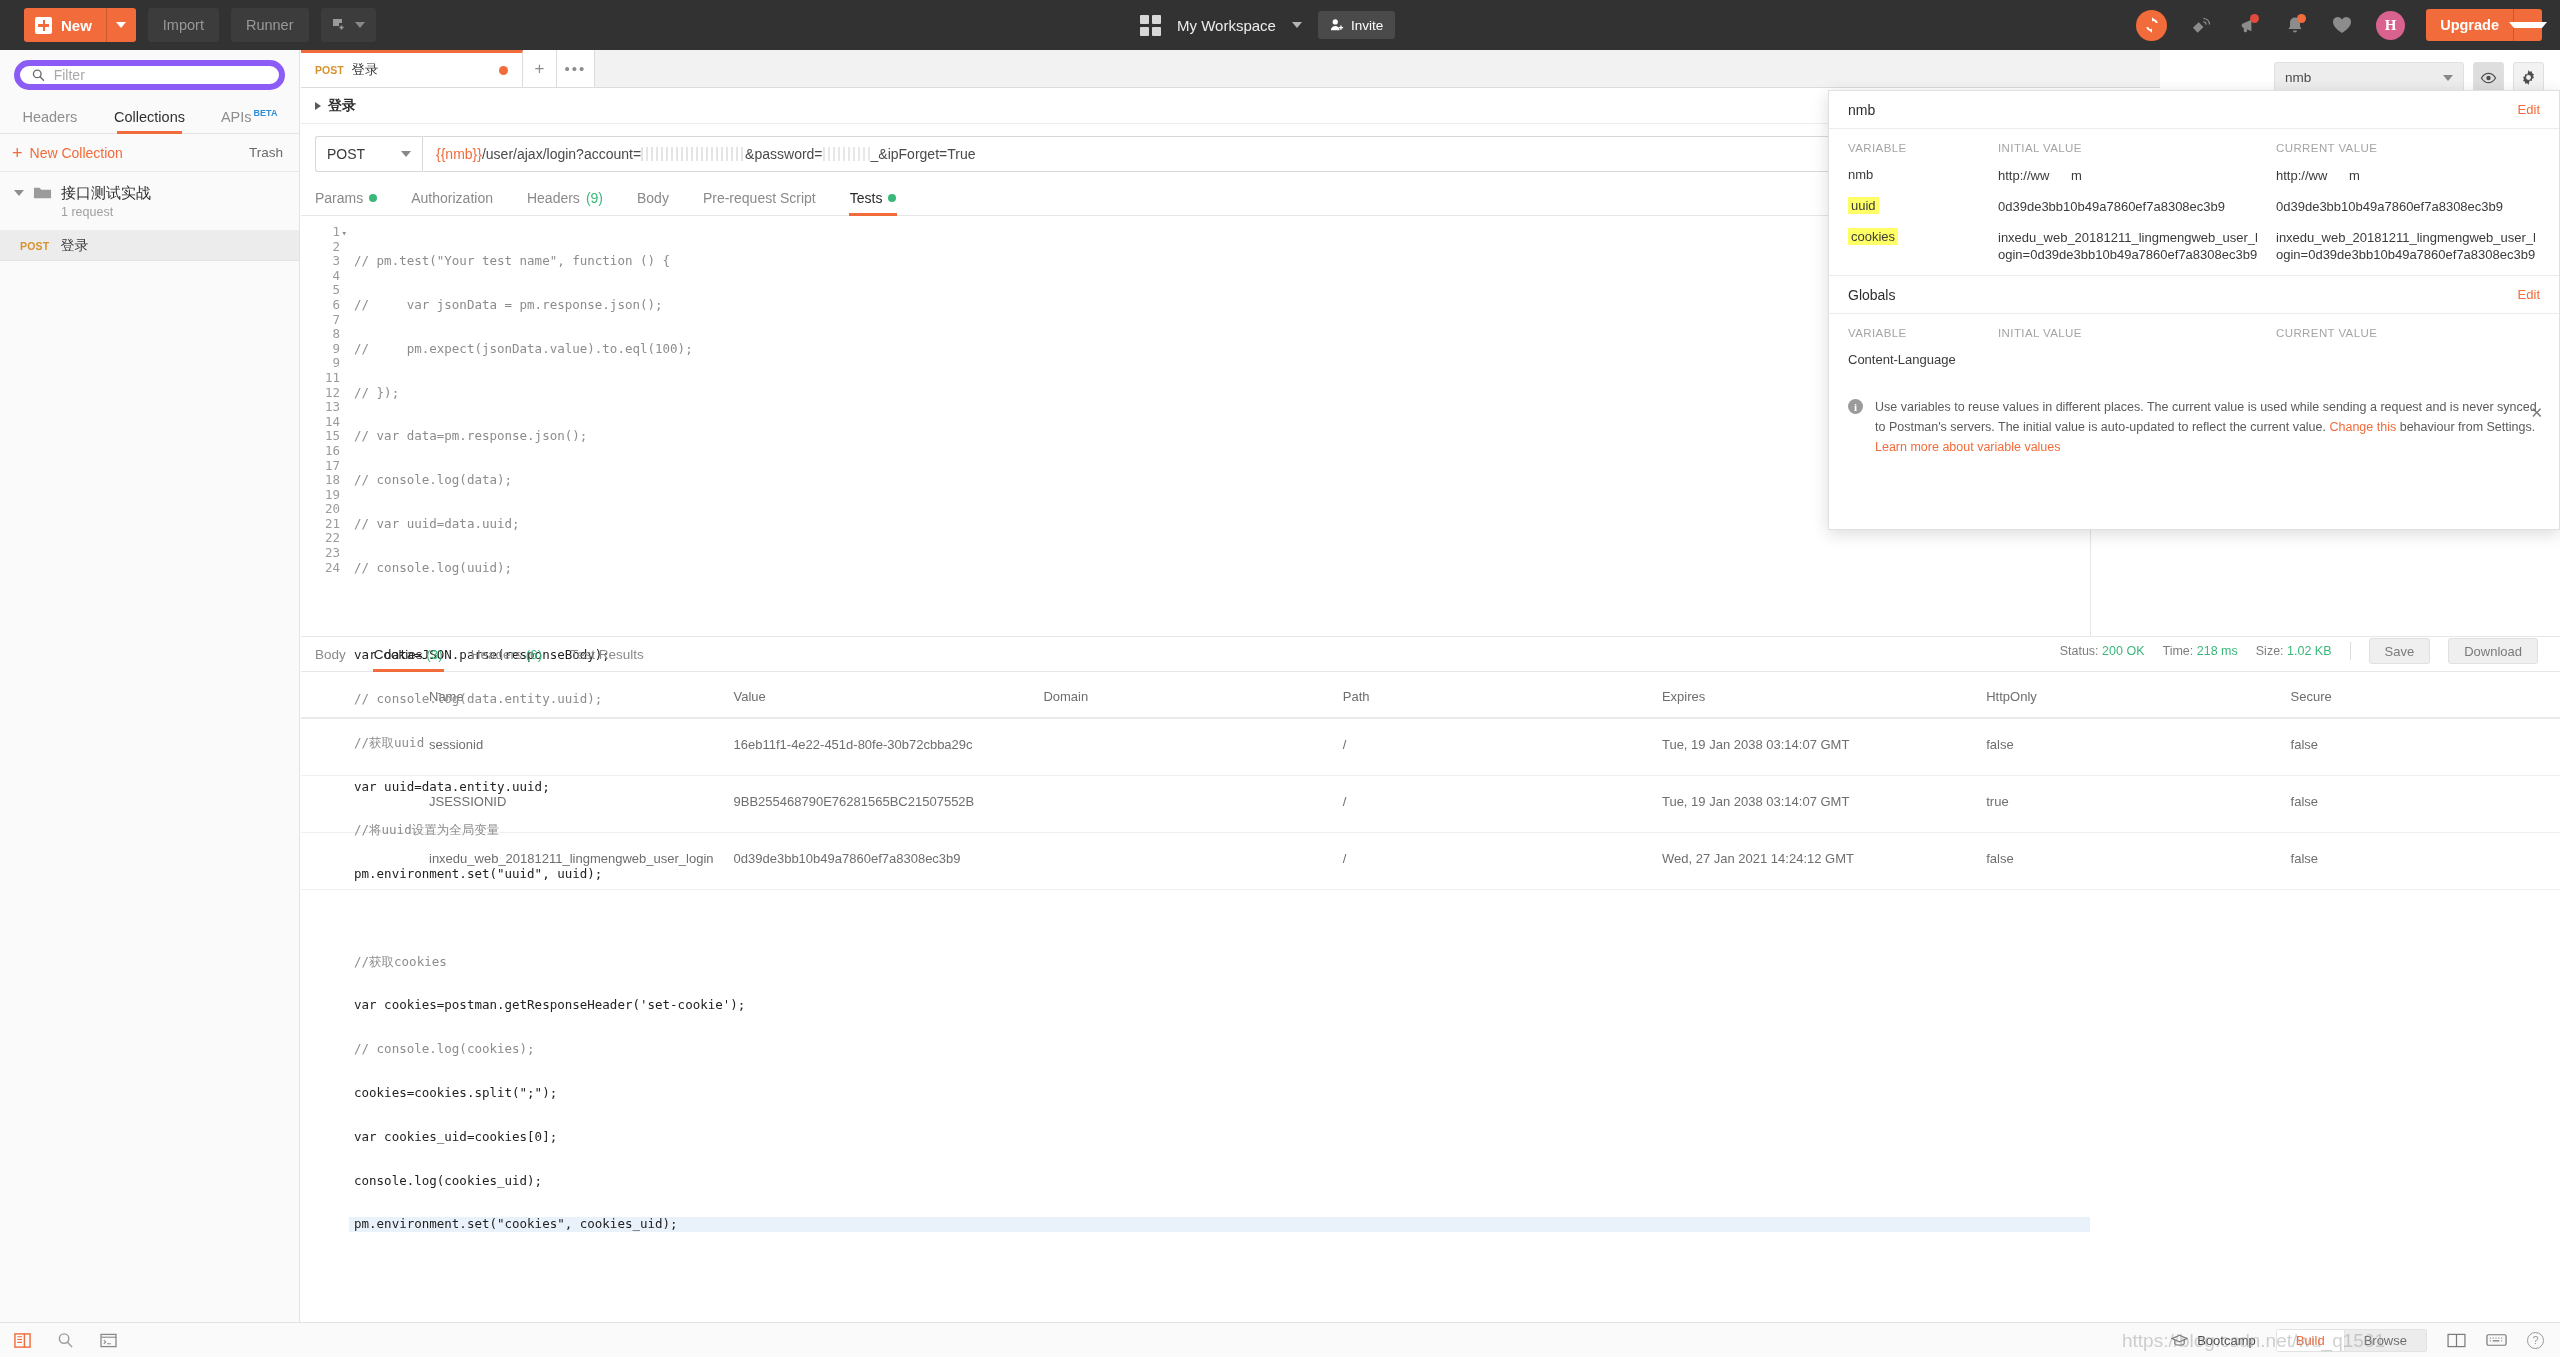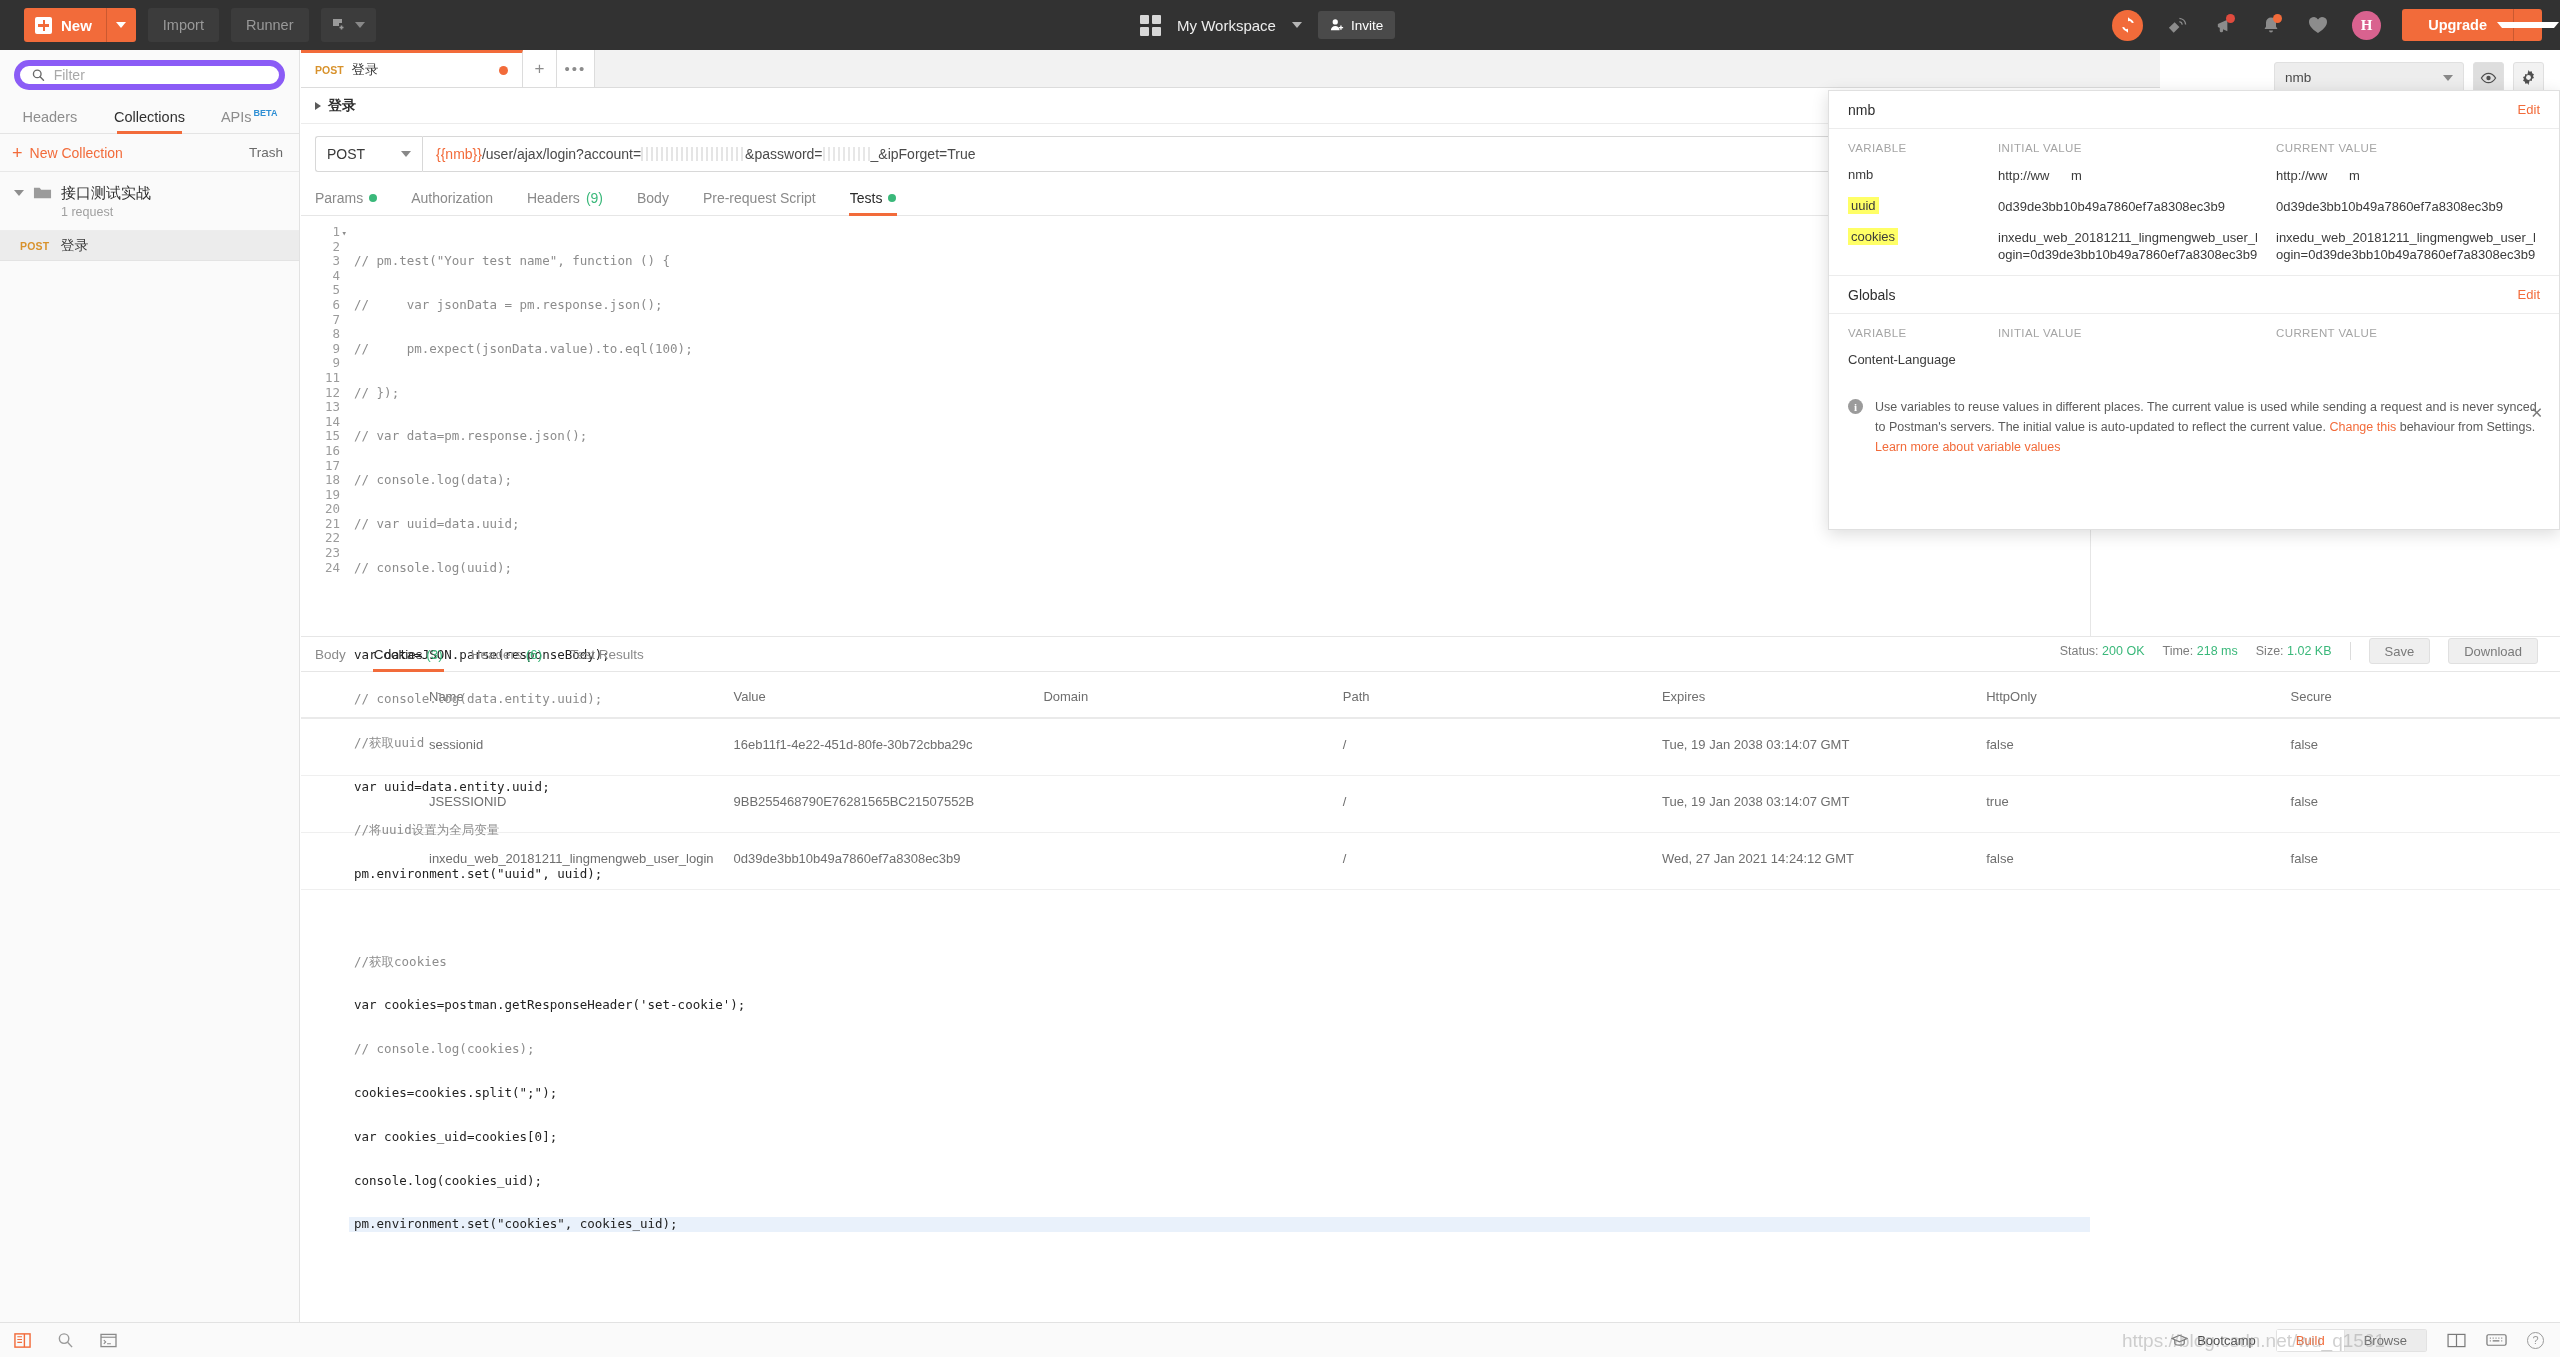--- a/index.html
+++ b/index.html
@@ -64,21 +64,21 @@
     display: flex; align-items: center; justify-content: center;
   }
   .icon-g { position: relative; width: 26px; height: 26px; display: flex; align-items: center; justify-content: center; }
   .badge-dot { position: absolute; width: 9px; height: 9px; border-radius: 50%; top: 2px; right: 2px; }
   .avatar-h {
     width: 29px; height: 29px; border-radius: 50%; background: #d9628f;
     display: flex; align-items: center; justify-content: center;
     color: #fff; font-size: 15px; font-weight: bold; font-family: "Liberation Serif", serif;
   }
   .btn-upgrade { display: flex; align-items: center; height: 32px; background: #f26b3a; border-radius: 3px; }
-  .btn-upgrade span { color: #fff; font-size: 14.5px; font-weight: bold; padding: 0 26px; }
+  .btn-upgrade span { color: #fff; font-size: 14.5px; font-weight: bold; padding: 0 14px; }
   .btn-upgrade .sep { width: 1px; height: 32px; background: rgba(0,0,0,.17); }
   .btn-upgrade .cw { width: 28px; display: flex; align-items: center; justify-content: center; }
 
   
   .sidebar {
     position: absolute; left: 0; top: 50px; width: 300px; height: 1272px;
     background: #fafafa; border-right: 1px solid #e2e2e2;
   }
   .filter-wrap { padding: 10px 14px 8px 14px; }
   .filter-box {

